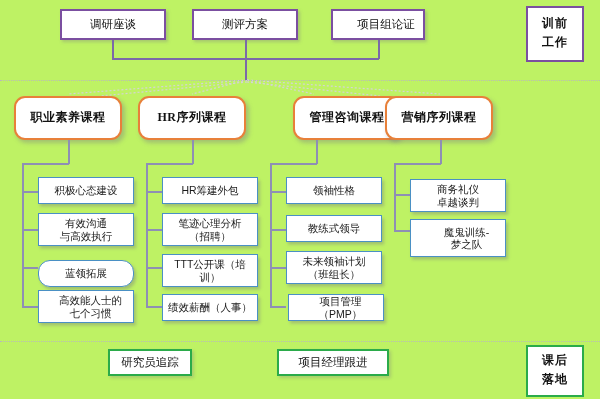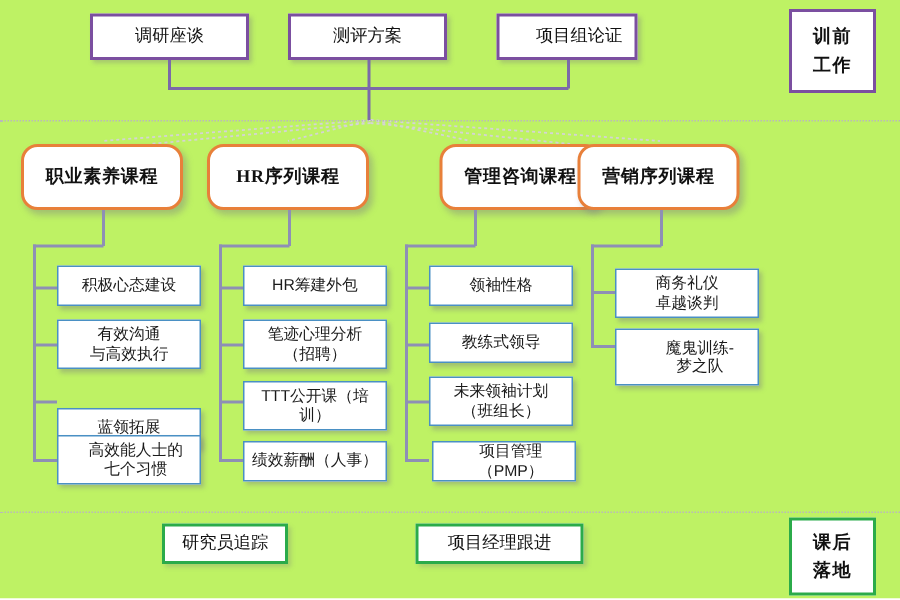--- a/index.html
+++ b/index.html
@@ -38,20 +38,21 @@
   }
 
   
   .legend-box {
     font-size: 12px;
     font-weight: bold;
     letter-spacing: 1px;
     flex-direction: column;
     justify-content: center;
     gap: 5px;
+    font-family: Liberation Mono, monospace;
   }
   .legend-purple { border: 2px solid #7b4fa0; }
   .legend-orange { border: 2px solid #e8803a; }
   .legend-green  { border: 2px solid #2bab4a; }
   .legend-line { display: block; }
 
   
   .orange-box {
     border: 2px solid #e8803a;
     border-radius: 11px;
@@ -177,21 +178,21 @@
 
   <div class="conn conn-blue conn-v" style="left:440px; top:140px; height:24px;"></div>
   <div class="conn conn-blue conn-h" style="left:394px; top:163px; width:47px;"></div>
   <div class="conn conn-blue conn-v" style="left:394px; top:163px; height:68px;"></div>
   <div class="conn conn-blue conn-h" style="left:394px; top:194px; width:16px;"></div>
   <div class="conn conn-blue conn-h" style="left:394px; top:230px; width:16px;"></div>
 
   <div class="box blue-box" style="left:38px; top:177px; width:96px; height:27px;">积极心态建设</div>
   <div class="box blue-box" style="left:38px; top:213px; width:96px; height:33px;">有效沟通
 与高效执行</div>
-  <div class="box blue-box" style="left:38px; top:272px; width:96px; height:27px;">蓝领拓展</div>
+  <div class="box blue-box" style="left:38px; top:260px; width:96px; height:27px;border-radius:12px;">蓝领拓展</div>
   <div class="box blue-box" style="left:38px; top:290px; width:96px; height:33px;padding-left:12px;">高效能人士的
 七个习惯</div>
 
   <div class="box blue-box" style="left:162px; top:177px; width:96px; height:27px;">HR筹建外包</div>
   <div class="box blue-box" style="left:162px; top:213px; width:96px; height:33px;">笔迹心理分析
 （招聘）</div>
   <div class="box blue-box" style="left:162px; top:254px; width:96px; height:33px;">TTT公开课（培
 训）</div>
   <div class="box blue-box" style="left:162px; top:294px; width:96px; height:27px;">绩效薪酬（人事）</div>
 

